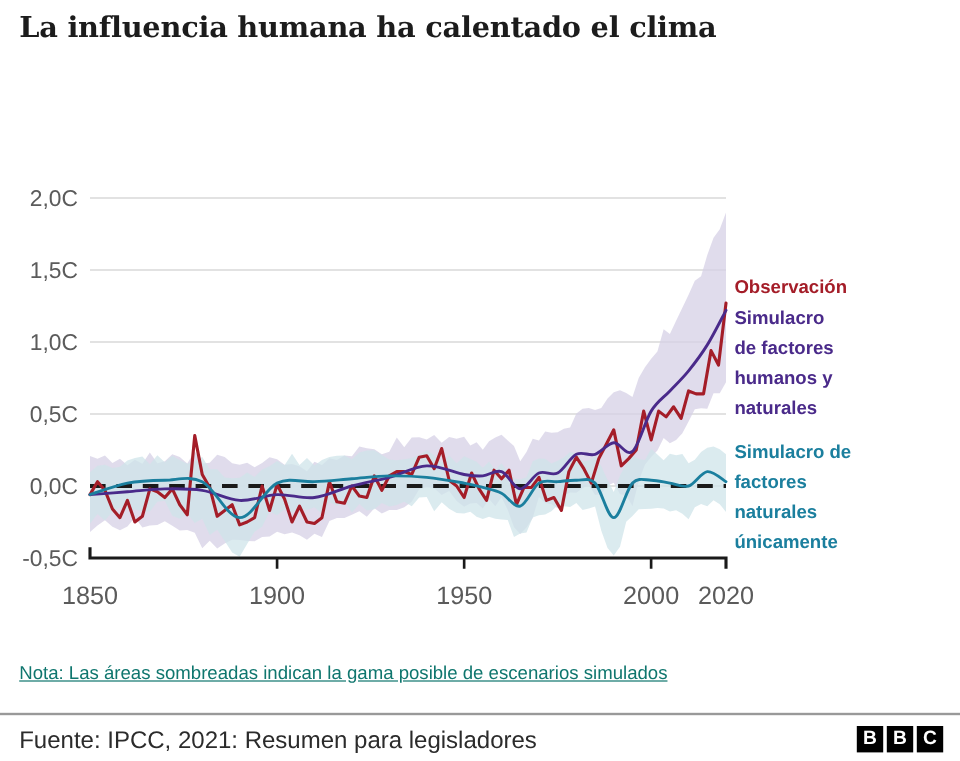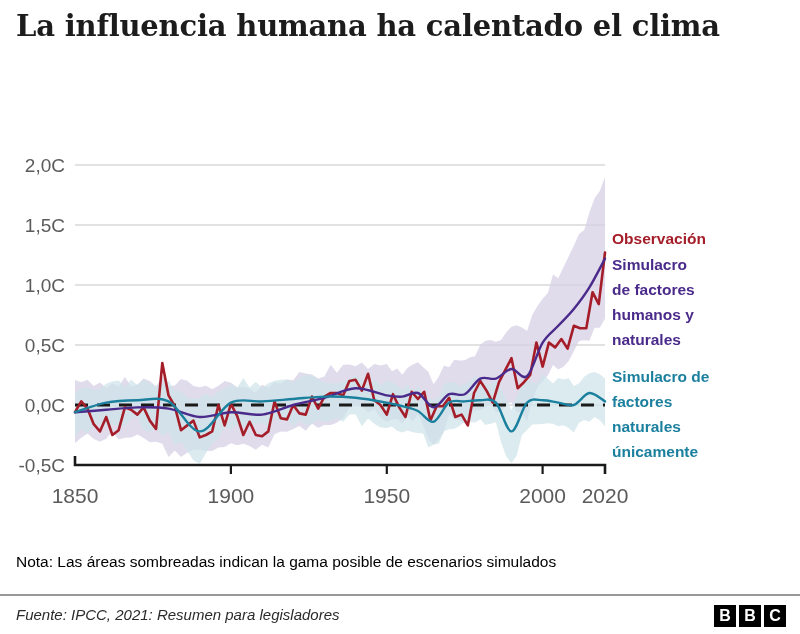--- a/index.html
+++ b/index.html
@@ -22,21 +22,21 @@
     position: relative;
     box-sizing: border-box;
   }
 
   
   .header {
     padding: 10px 16px 0 16px;
   }
   .chart-title {
     font-family: "DejaVu Serif", "Liberation Serif", serif;
-    font-size: 29px;
+    font-size: 24px;
     font-weight: 700;
     line-height: 1.12;
     color: #1c1c1c;
     letter-spacing: -0.2px;
     margin: 0 0 10px 0;
   }
   .chart-subtitle {
     font-family: "Liberation Sans", sans-serif;
     font-size: 17.5px;
     font-weight: 400;
@@ -73,22 +73,23 @@
     font-weight: 700;
   }
 
   
   .note {
     position: absolute;
     left: 16px;
     top: 552px;
     font-family: "Liberation Sans", sans-serif;
     font-size: 15.5px;
-    color: #000000;
+    color: #0f766e;
     line-height: 1.3;
+    text-decoration: underline;
   }
   .divider {
     position: absolute;
     left: 0;
     top: 594px;
     width: 800px;
     height: 2px;
     background: #999999;
   }
   .source-row {
@@ -96,23 +97,22 @@
     left: 0;
     top: 600px;
     width: 800px;
     height: 34px;
   }
   .source-text {
     position: absolute;
     left: 16px;
     top: 6px;
     font-family: "Liberation Sans", sans-serif;
-    font-size: 15px;
+    font-size: 20px;
     color: #2b2b2b;
-    font-style: italic;
   }
   .bbc-logo {
     position: absolute;
     right: 14px;
     top: 5px;
     display: flex;
     gap: 3px;
   }
   .bbc-block {
     width: 22px;

